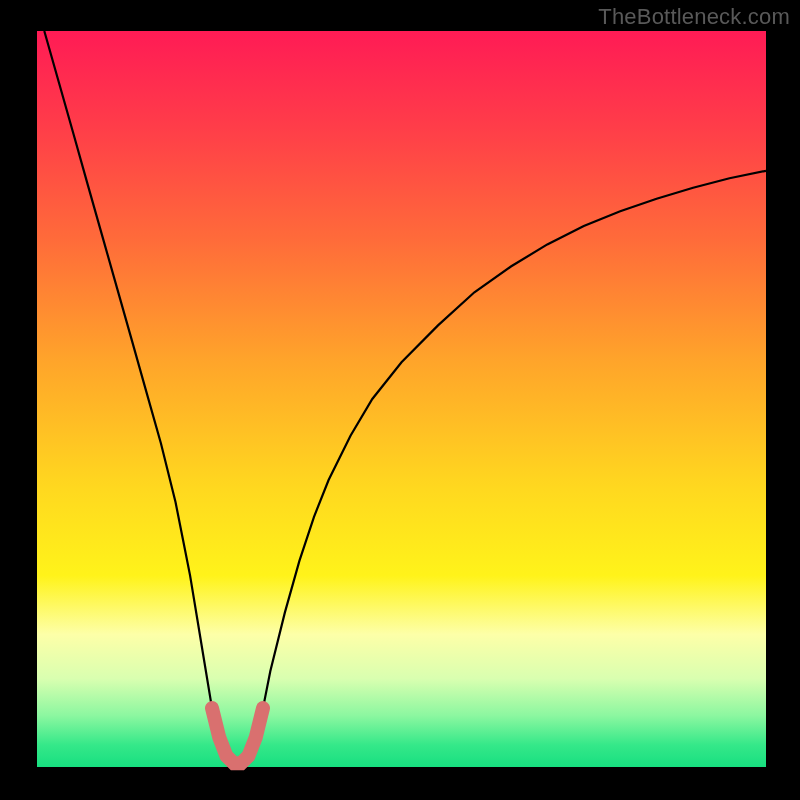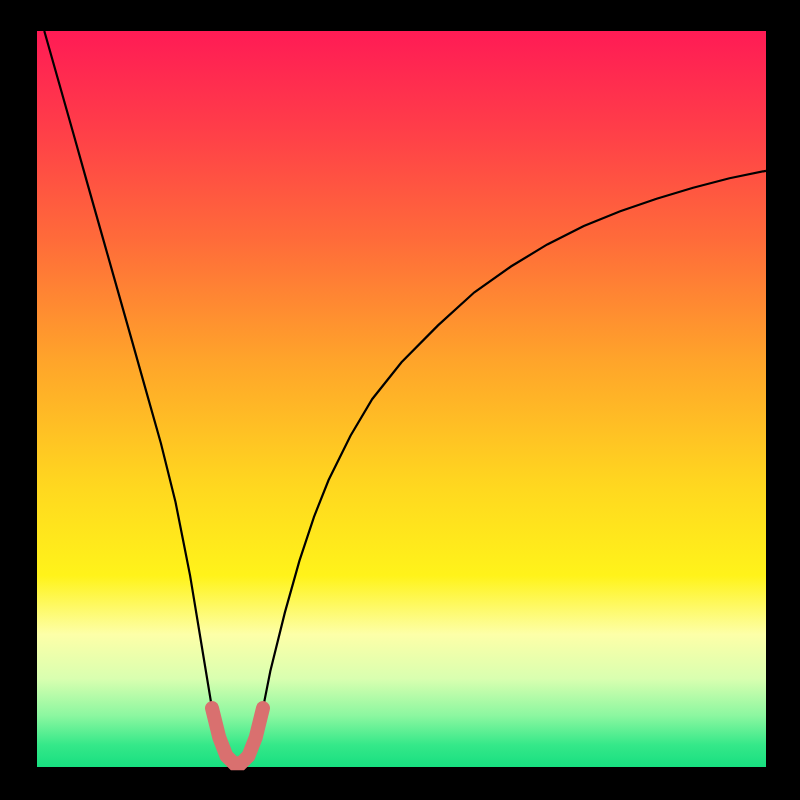--- a/index.html
+++ b/index.html
@@ -28,20 +28,21 @@
   }
   svg {
     position: absolute;
     left: 0; top: 0;
   }
 </style>
 </head>
 <body>
 <div class="frame">
 
+  <div class="watermark">TheBottleneck.com</div>
 
   <svg id="chart-svg" width="800" height="800" viewBox="0 0 800 800">
     <defs>
       <linearGradient id="bg-grad" x1="0" y1="0" x2="0" y2="1">
           <stop offset="0%" stop-color="#ff1b55"></stop>
           <stop offset="12%" stop-color="#ff3a4a"></stop>
           <stop offset="28.000000000000004%" stop-color="#ff6a3a"></stop>
           <stop offset="45%" stop-color="#ffa52a"></stop>
           <stop offset="62%" stop-color="#ffd81f"></stop>
           <stop offset="74%" stop-color="#fff31a"></stop>

